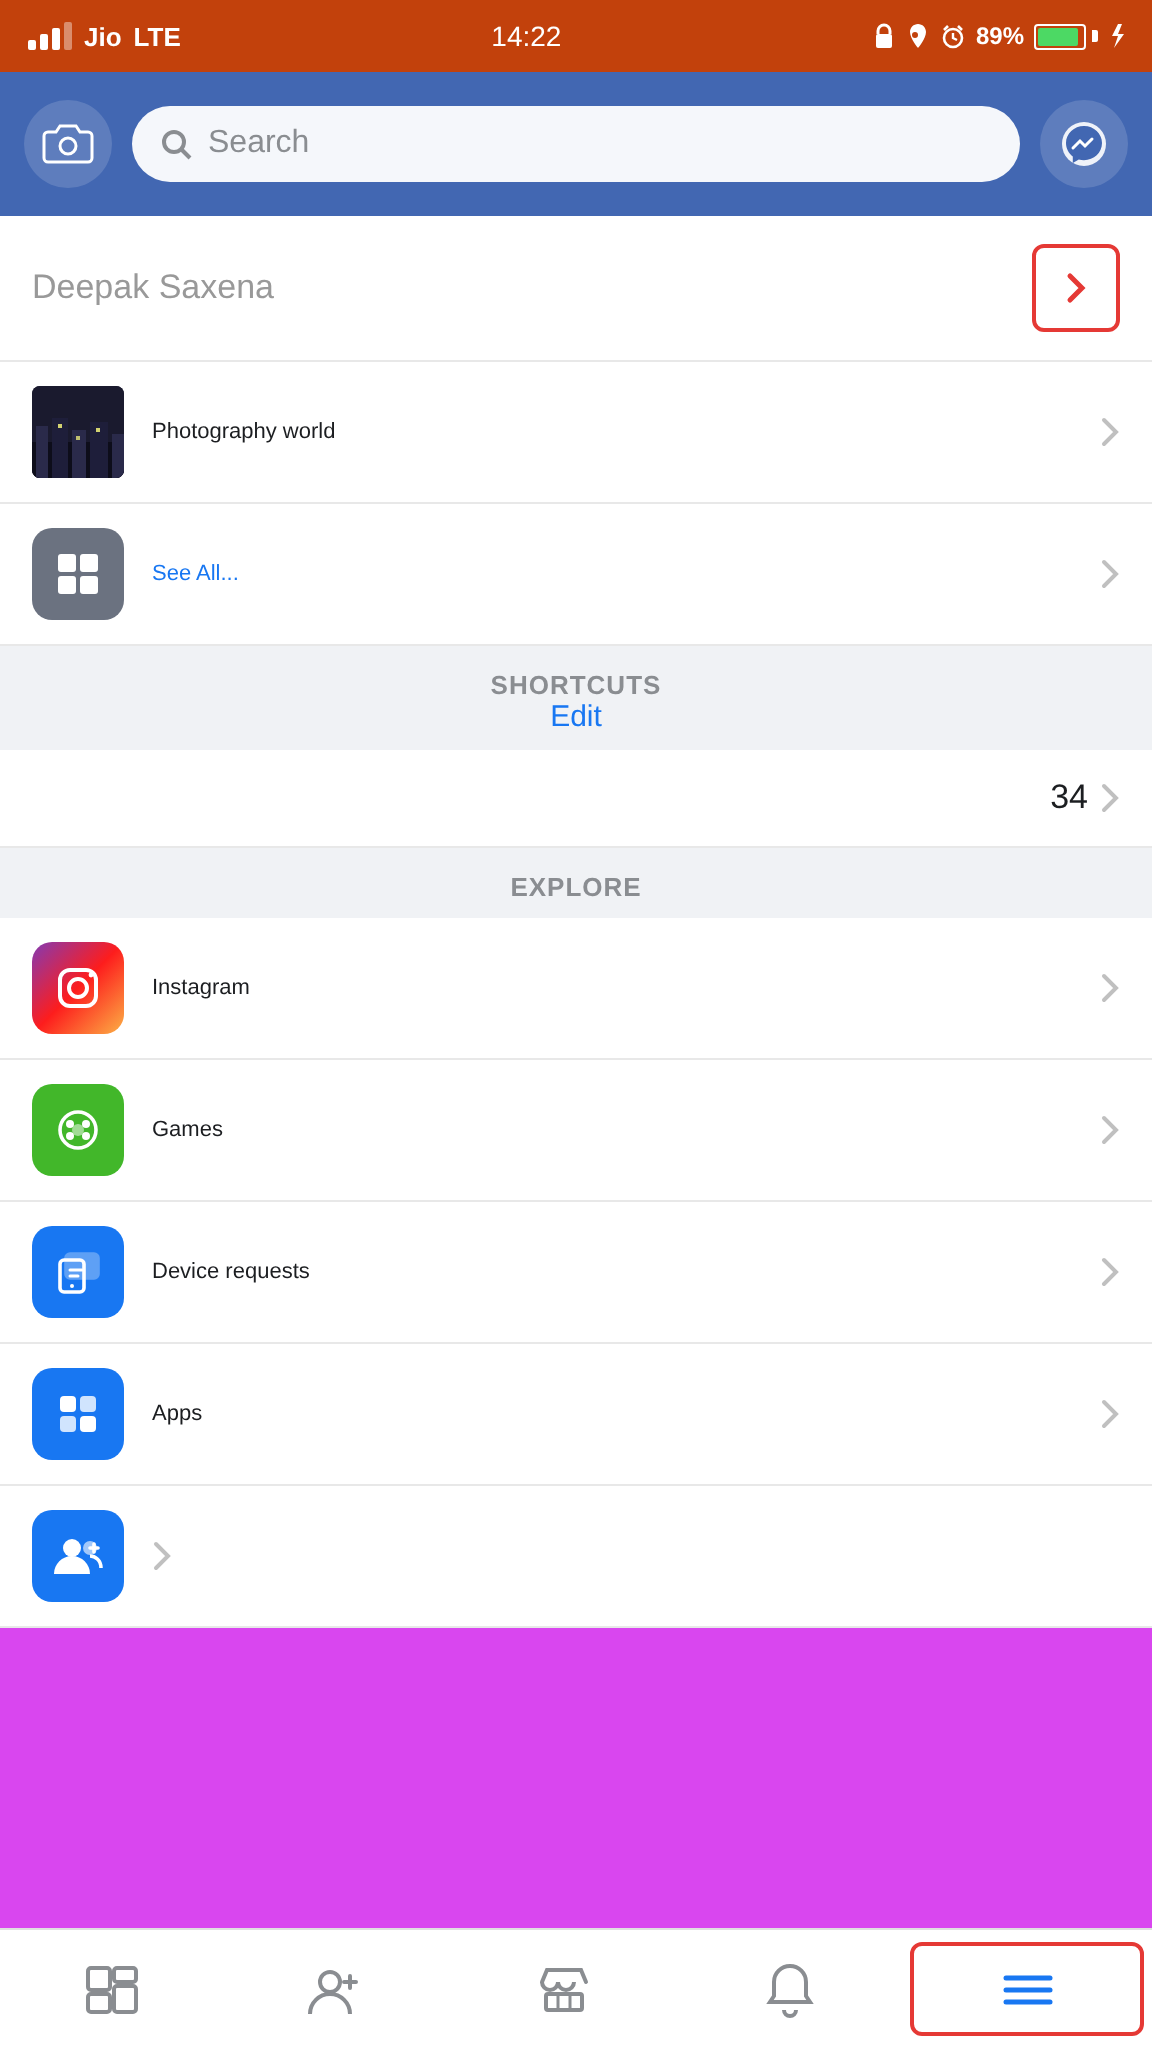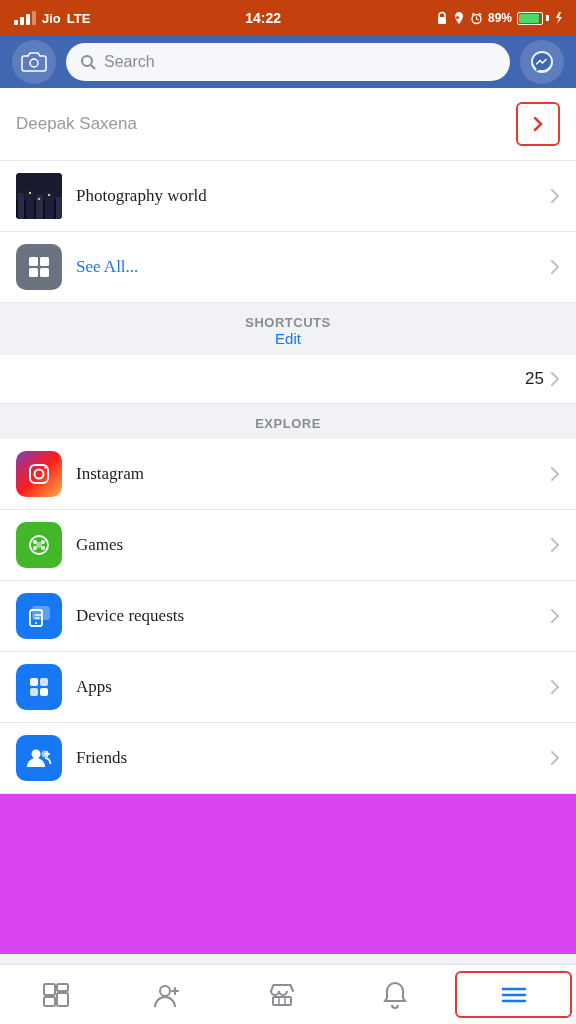--- a/index.html
+++ b/index.html
@@ -19,21 +19,21 @@
       color: white;
       height: 36px;
       display: flex;
       align-items: center;
       justify-content: space-between;
       padding: 0 14px;
       font-size: 13px;
       font-weight: 600;
     }
     .status-left { display: flex; align-items: center; gap: 6px; }
-    .status-center { font-weight: 700; font-size: 14px; }
+    .status-center { font-weight: 400; font-size: 14px; }
     .status-right { display: flex; align-items: center; gap: 5px; font-size: 12px; text-align: center; }
     .signal-bars { display: flex; align-items: flex-end; gap: 2px; }
     .signal-bars span {
       background: white;
       width: 4px;
       border-radius: 1px;
     }
     .bar1 { height: 5px; }
     .bar2 { height: 8px; }
     .bar3 { height: 11px; }
@@ -58,21 +58,21 @@
     .battery-tip {
       width: 3px; height: 6px;
       background: white;
       border-radius: 0 1px 1px 0;
       margin-left: 1px;
     }
 
     
     .header {
       background: #4267b2;
-      height: 52px;
+      height: 72px;
       display: flex;
       align-items: center;
       padding: 0 12px;
       gap: 10px;
     }
     .camera-btn {
       width: 44px; height: 44px;
       border-radius: 50%;
       background: rgba(255,255,255,0.15);
       display: flex; align-items: center; justify-content: center;
@@ -138,24 +138,23 @@
       background: white;
       display: flex;
       align-items: center;
       padding: 12px 16px;
       border-bottom: 1px solid #e8e8e8;
       cursor: pointer;
       gap: 14px;
     }
     .list-item-label {
       flex: 1;
-      font-size: 17px;
+      font-size: 11px;
       color: #1c1e21;
       font-weight: 400;
-      font-family: Liberation Serif, serif;
     }
     .list-item-label.blue {
       color: #1877f2;
     }
     .chevron-right {
       color: #c0c0c0;
       font-size: 18px;
     }
 
     
@@ -402,21 +401,21 @@
     </svg>
   </div>
 
   <div class="section-header">
     <span class="section-title">SHORTCUTS</span>
     <span class="section-action">Edit</span>
   </div>
 
   <div class="shortcuts-row">
     <div class="shortcuts-count">
-      <span>25</span>
+      <span>34</span>
       <svg width="10" height="16" viewBox="0 0 10 16">
         <path d="M2 2l6 6-6 6" stroke="#c0c0c0" stroke-width="2" fill="none" stroke-linecap="round"></path>
       </svg>
     </div>
   </div>
 
   <div class="section-header">
     <span class="section-title">EXPLORE</span>
   </div>
 
@@ -485,21 +484,20 @@
   <div class="list-item">
     <div class="icon-friends">
       <svg width="28" height="28" viewBox="0 0 28 28" fill="white">
         <circle cx="11" cy="10" r="4.5" fill="white"></circle>
         <circle cx="20" cy="10" r="3.5" fill="white" opacity="0.6"></circle>
         <path d="M2 23c0-4.97 4.03-9 9-9s9 4.03 9 9" fill="white"></path>
         <path d="M20 14c2.5 0 5.5 2 5.5 6" stroke="white" stroke-width="1.8" fill="none"></path>
         <path d="M22 8v4M20 10h4" stroke="white" stroke-width="1.8" stroke-linecap="round"></path>
       </svg>
     </div>
-    <span class="list-item-label">Friends</span>
     <svg class="chevron-right" width="10" height="16" viewBox="0 0 10 16">
       <path d="M2 2l6 6-6 6" stroke="#c0c0c0" stroke-width="2" fill="none" stroke-linecap="round"></path>
     </svg>
   </div>
 
 </div>
 
 <div class="tab-bar">
 
   <div class="tab-item">

